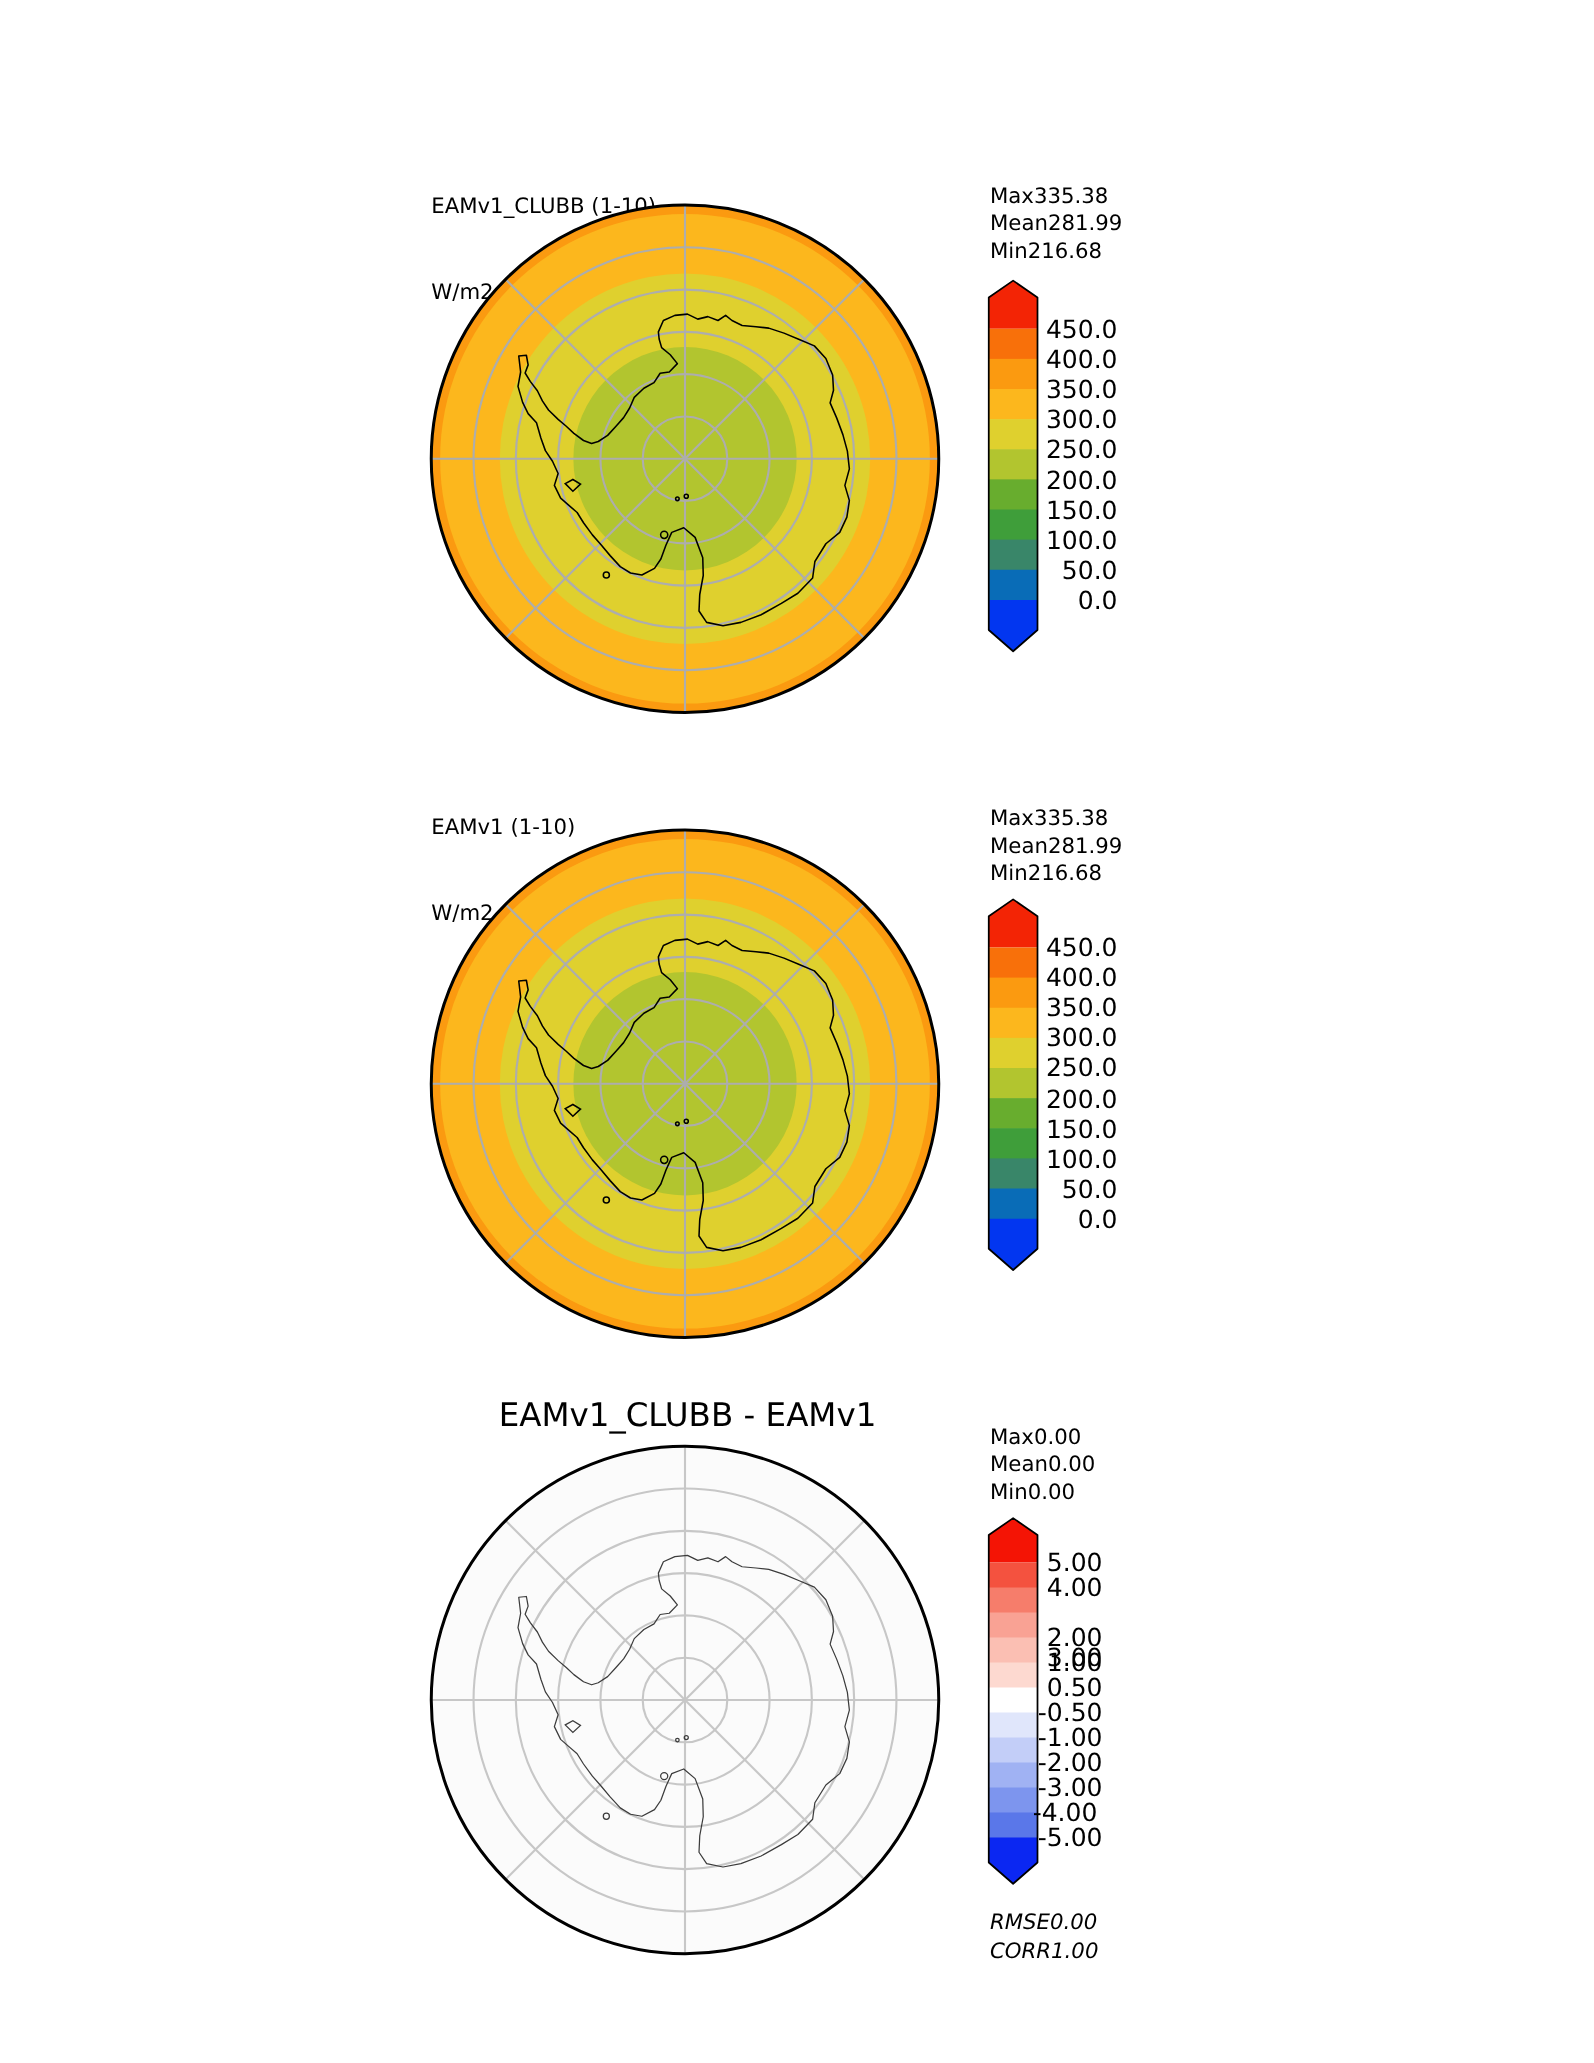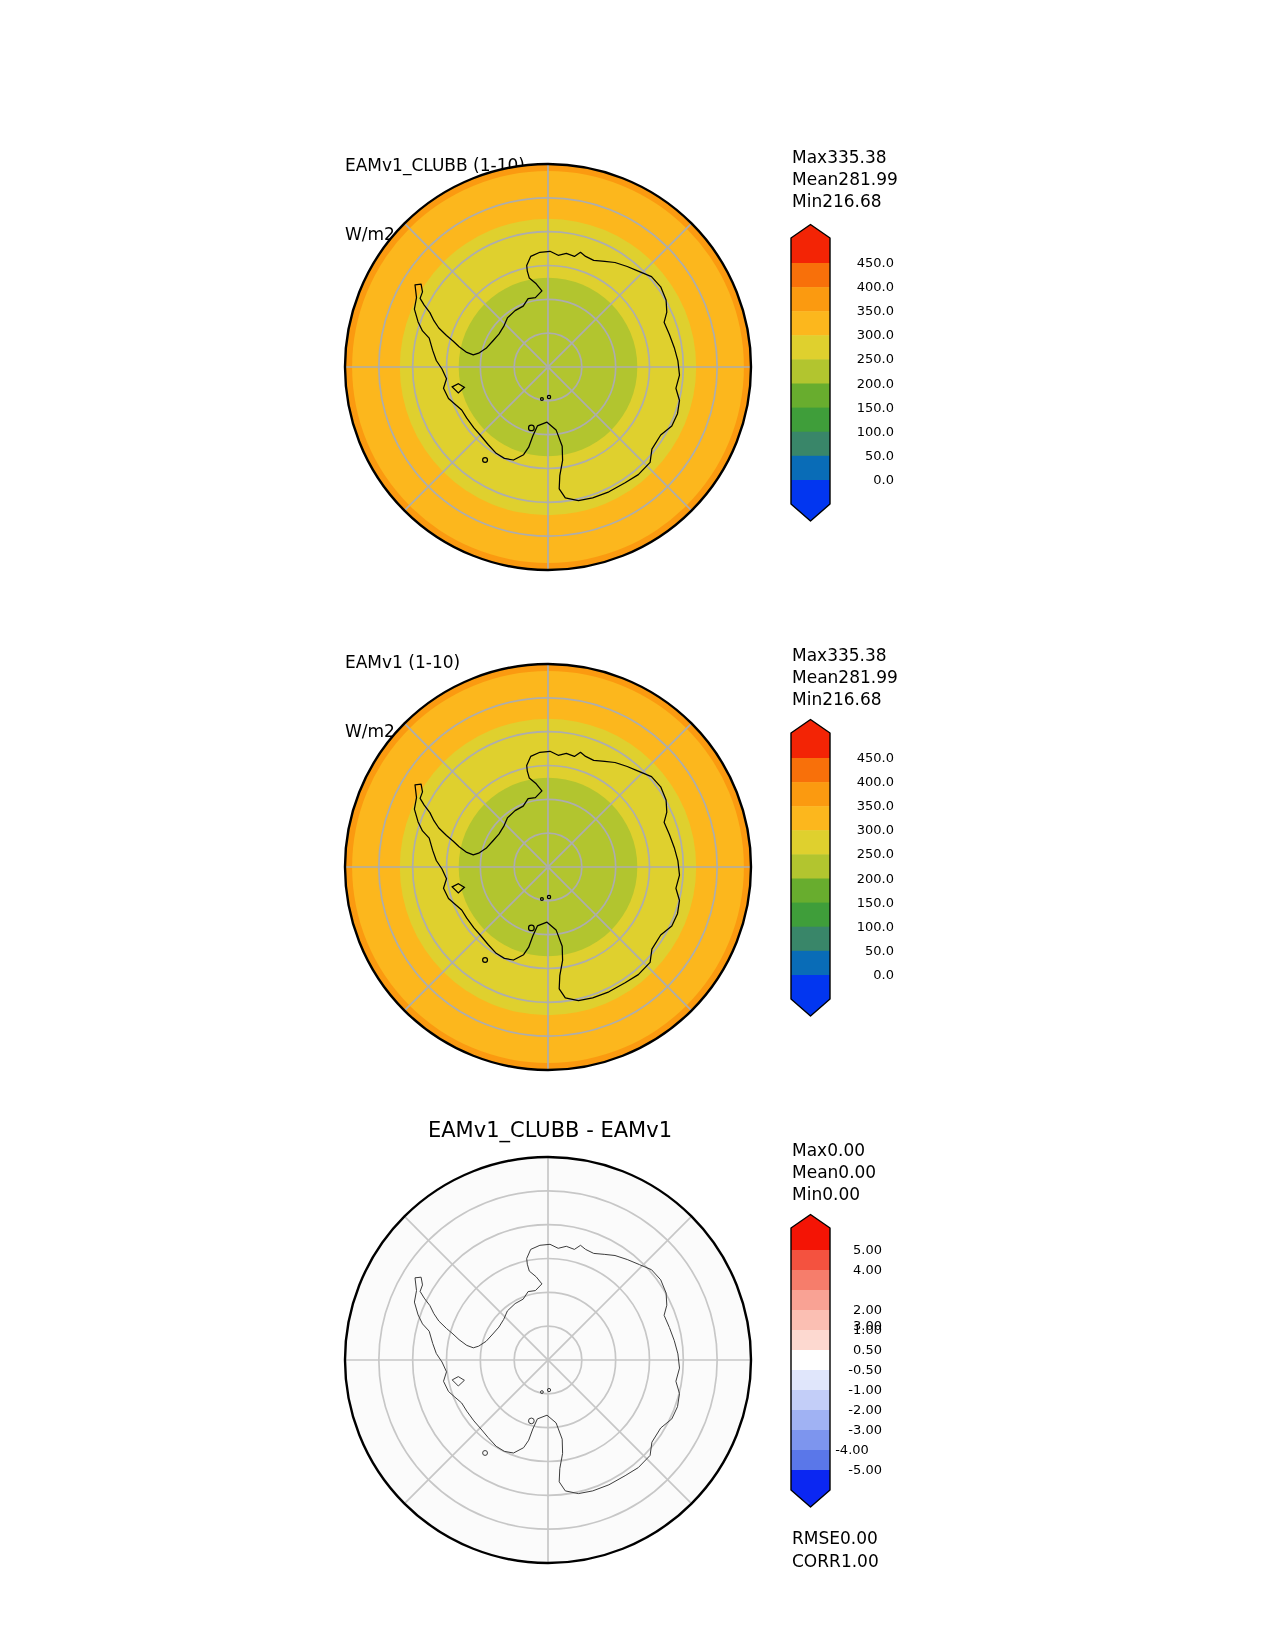--- a/index.html
+++ b/index.html
@@ -4,25 +4,25 @@
 <style>
   html,body{margin:0;padding:0;background:#fff;}
   .page{position:relative;width:1275px;height:1650px;background:#ffffff;overflow:hidden;
         font-family:"DejaVu Sans","Liberation Sans",sans-serif;color:#000;}
   .fig-title{position:absolute;top:54px;left:0;width:1240px;text-align:center;font-size:34px;}
   .plabel{position:absolute;left:345px;font-size:17px;line-height:23px;white-space:pre;}
   .map{position:absolute;left:343px;width:410px;height:410px;}
   .stats{position:absolute;left:792px;width:126px;font-size:17px;}
   .srow{display:flex;line-height:22px;}
   .xstats{position:absolute;left:792px;top:1527px;width:126px;font-size:17px;}
-  .xstats .srow{line-height:23px;}
+  .xstats .srow{line-height:23px;font-style:italic;}
   .cbar{position:absolute;left:789px;width:170px;}
   .cbar svg{position:absolute;left:0;top:0;}
-  .cbar .tick{position:absolute;width:60px;text-align:right;font-size:13px;line-height:22px;}
-  .p3title{position:absolute;top:1118px;left:0;width:1100px;text-align:center;font-size:21px;}
+  .cbar .tick{position:absolute;width:60px;text-align:right;font-size:20px;line-height:22px;}
+  .p3title{position:absolute;top:1118px;left:0;width:1100px;text-align:center;font-size:26px;}
 </style>
 </head>
 <body>
 
 <div class="page">
 
 
   <div class="plabel" style="top:108px;">
     <div>EAMv1_CLUBB (1-10)</div>
     <div>W/m2</div>

